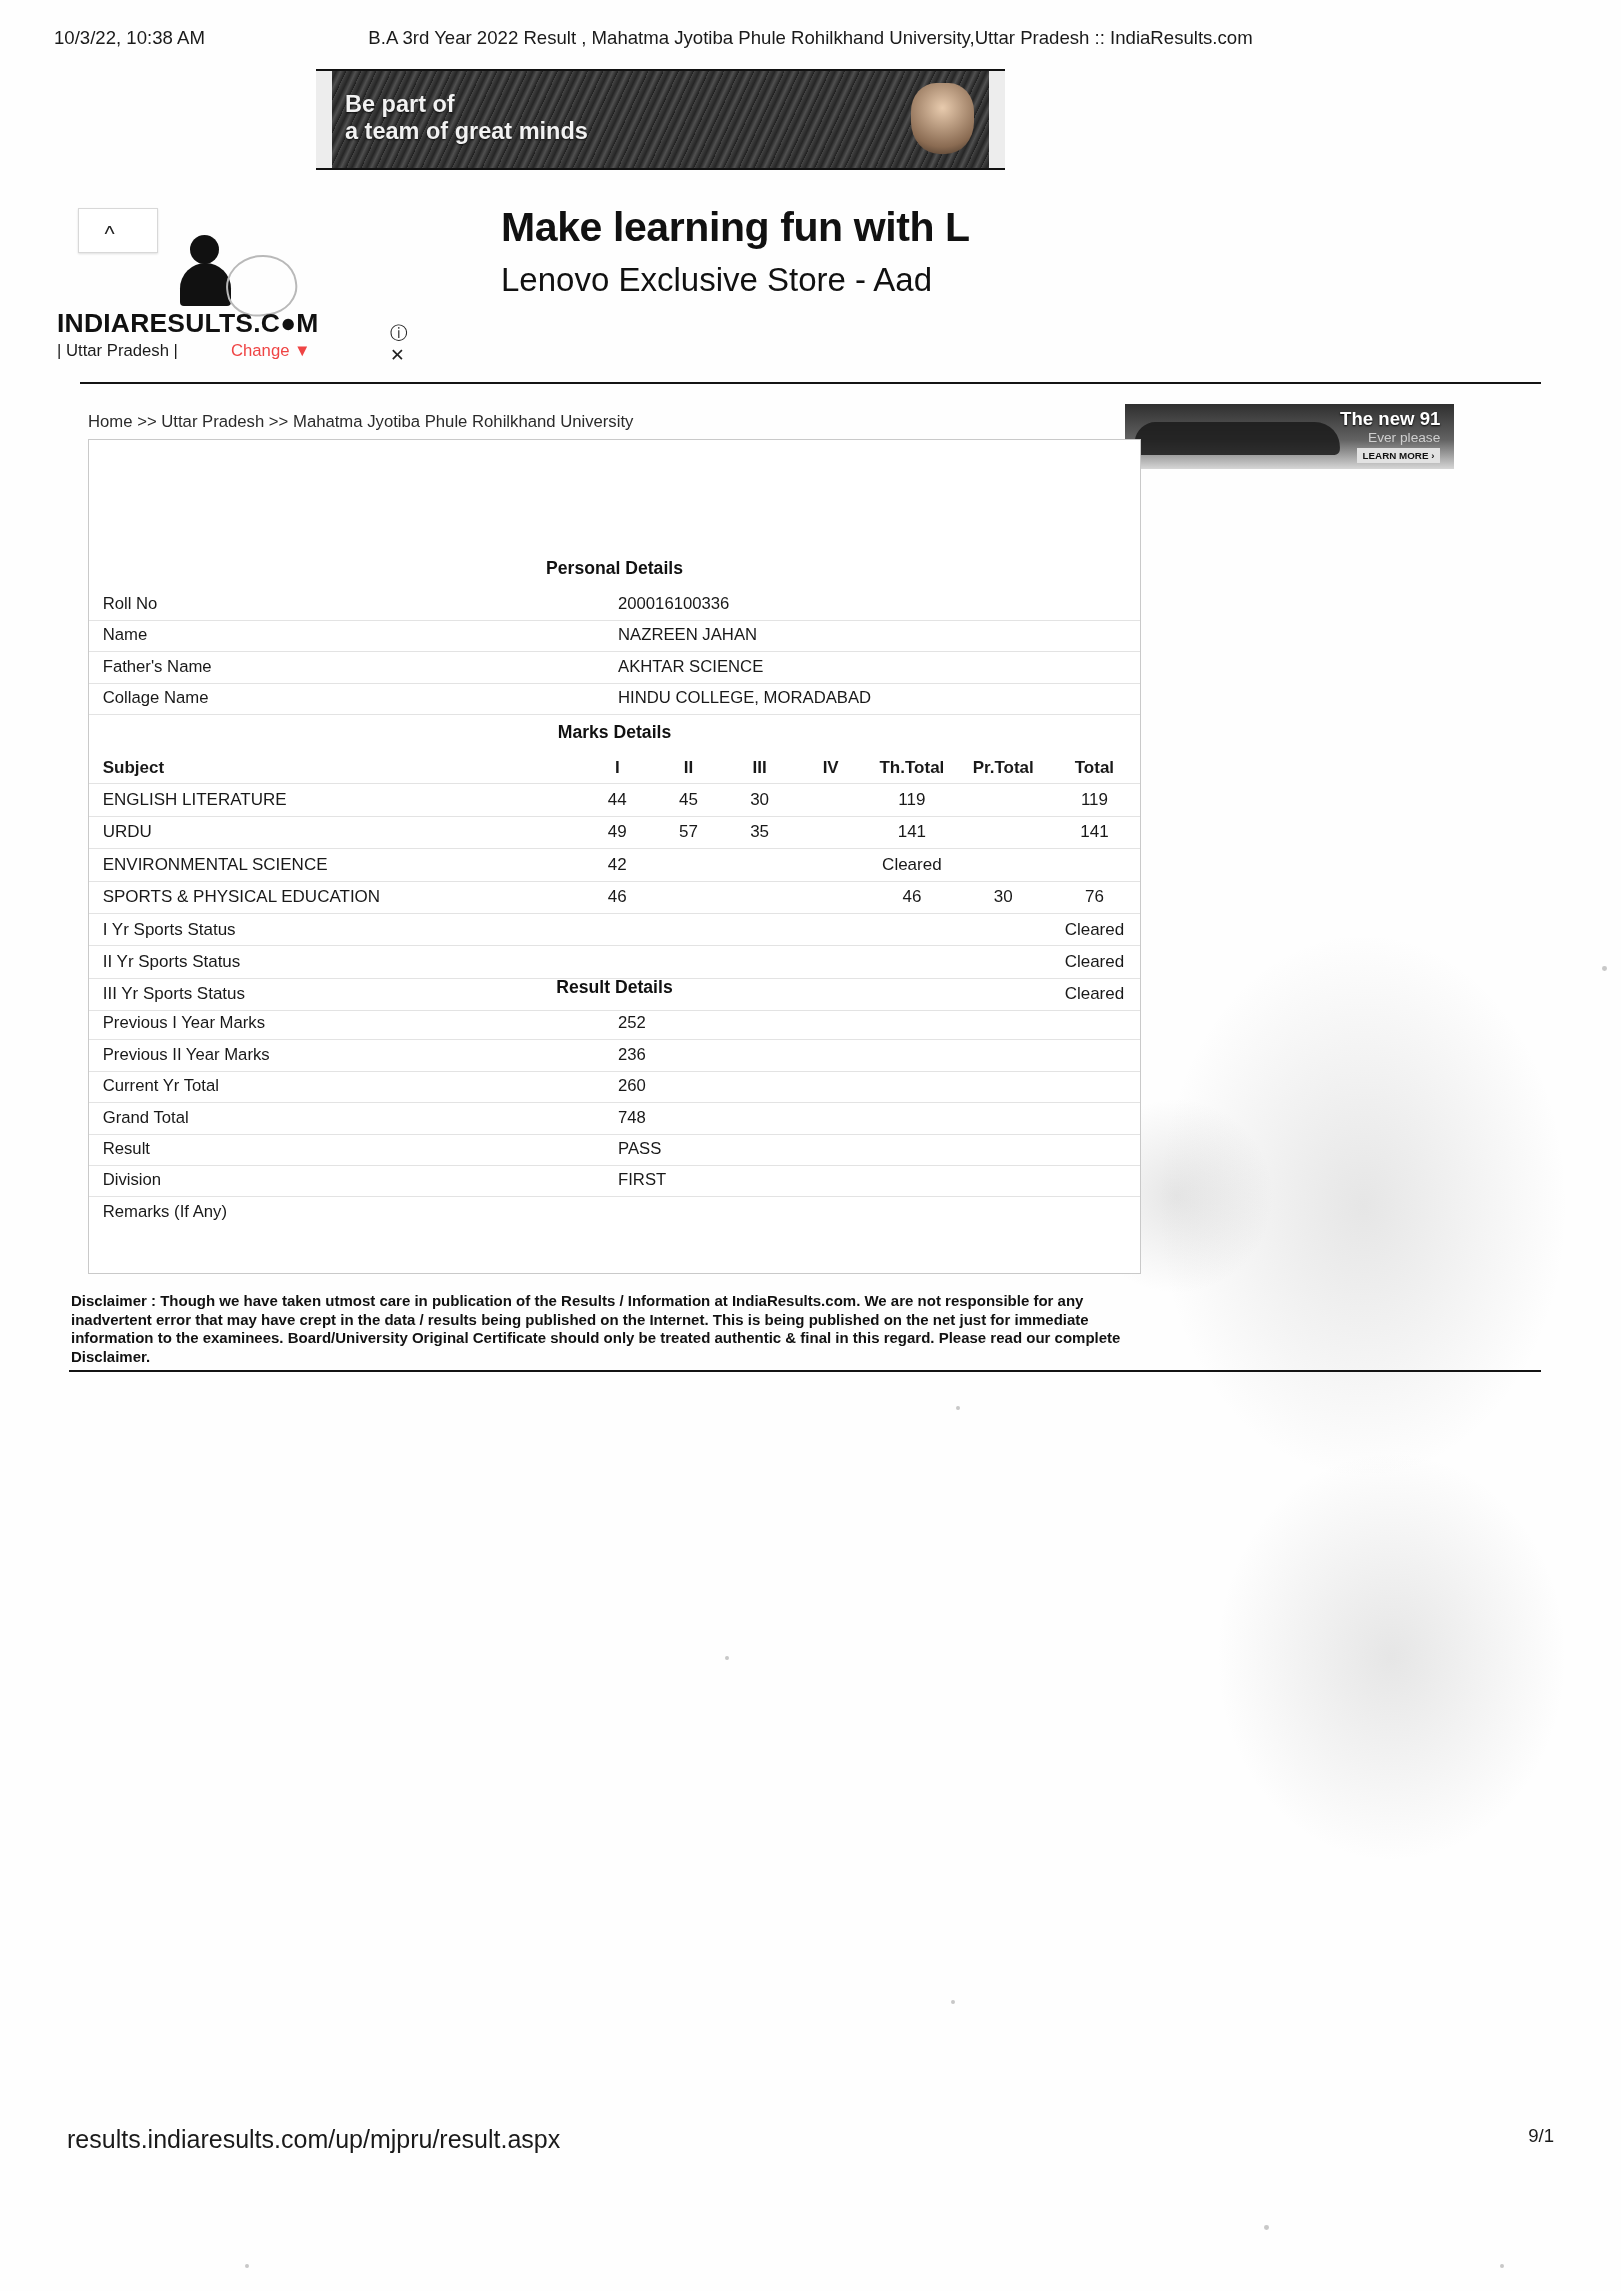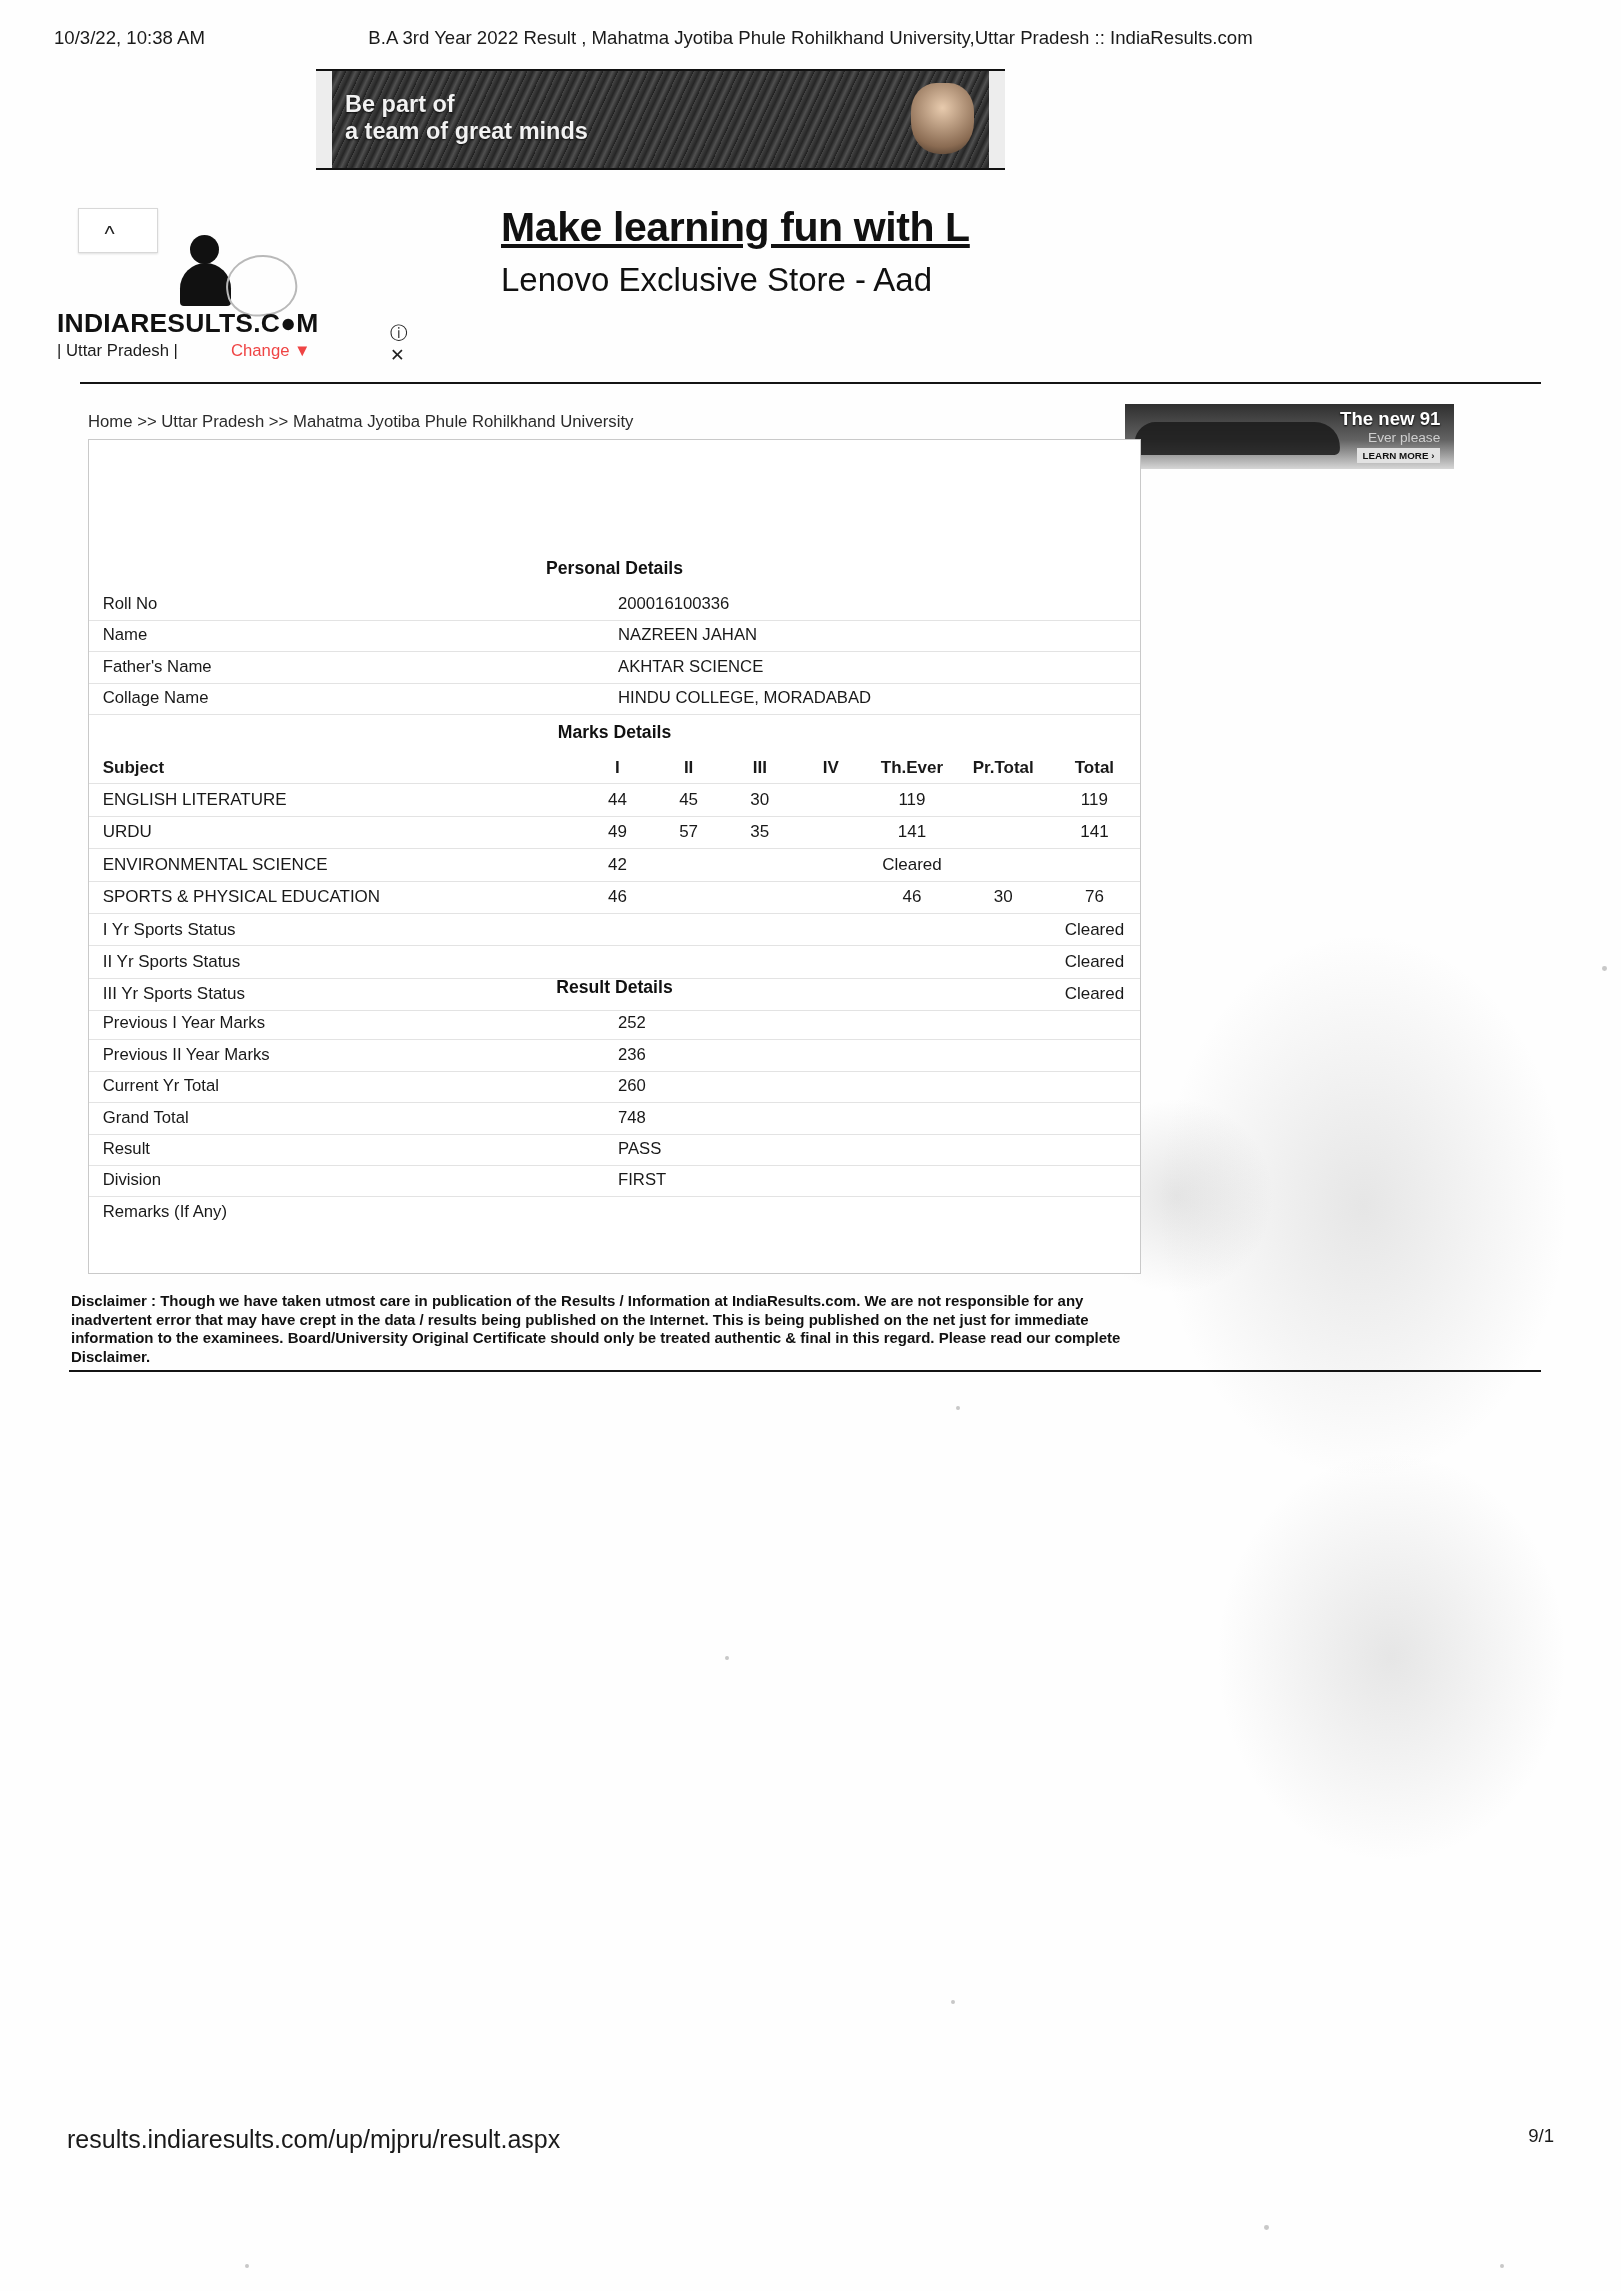--- a/index.html
+++ b/index.html
@@ -102,21 +102,20 @@
   }
   .lenovo-ad .l1 {
     position: absolute;
     left: 421px;
     top: 0;
     font-size: 41px;
     font-weight: 700;
     letter-spacing: -0.4px;
     color: #111;
     white-space: nowrap;
-    text-decoration: underline;
   }
   .lenovo-ad .l2 {
     position: absolute;
     left: 421px;
     top: 57px;
     font-size: 33px;
     font-weight: 400;
     color: #111;
     white-space: nowrap;
   }
@@ -514,21 +513,21 @@
     <div class="section-title" style="top:282px;">Marks Details</div>
 
     <table class="marks" style="top:312px;">
       <thead>
         <tr>
           <th class="c-sub">Subject</th>
           <th class="c-n">I</th>
           <th class="c-n">II</th>
           <th class="c-n">III</th>
           <th class="c-n">IV</th>
-          <th class="c-tt">Th.Ever</th>
+          <th class="c-tt">Th.Total</th>
           <th class="c-pt">Pr.Total</th>
           <th class="c-tot">Total</th>
         </tr>
       </thead>
       <tbody>
         <tr>
           <td class="c-sub">ENGLISH LITERATURE</td>
           <td class="c-n">44</td>
           <td class="c-n">45</td>
           <td class="c-n">30</td>

